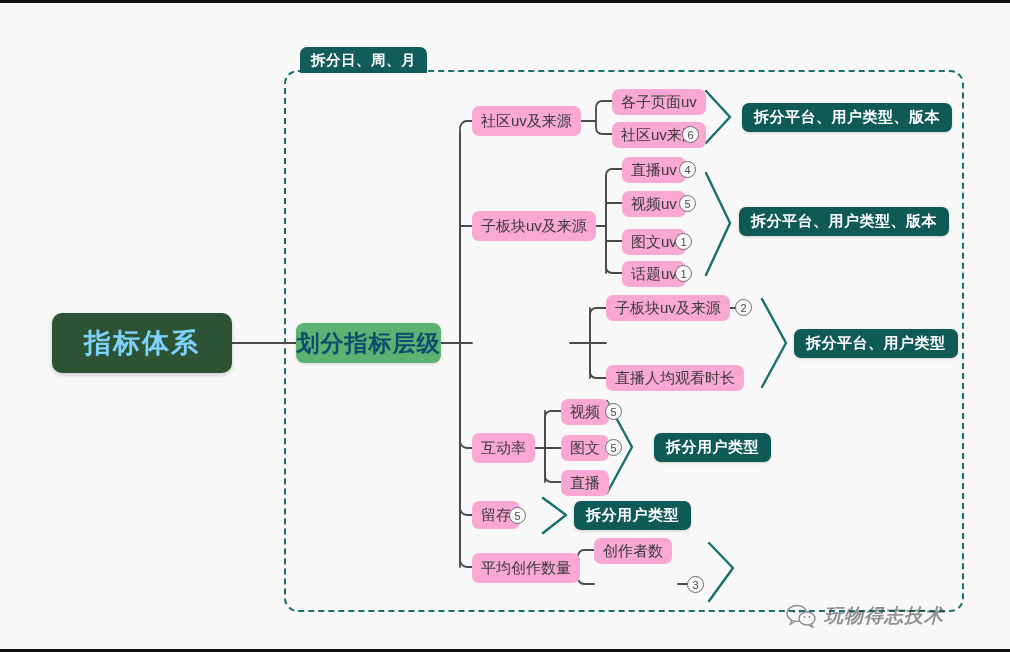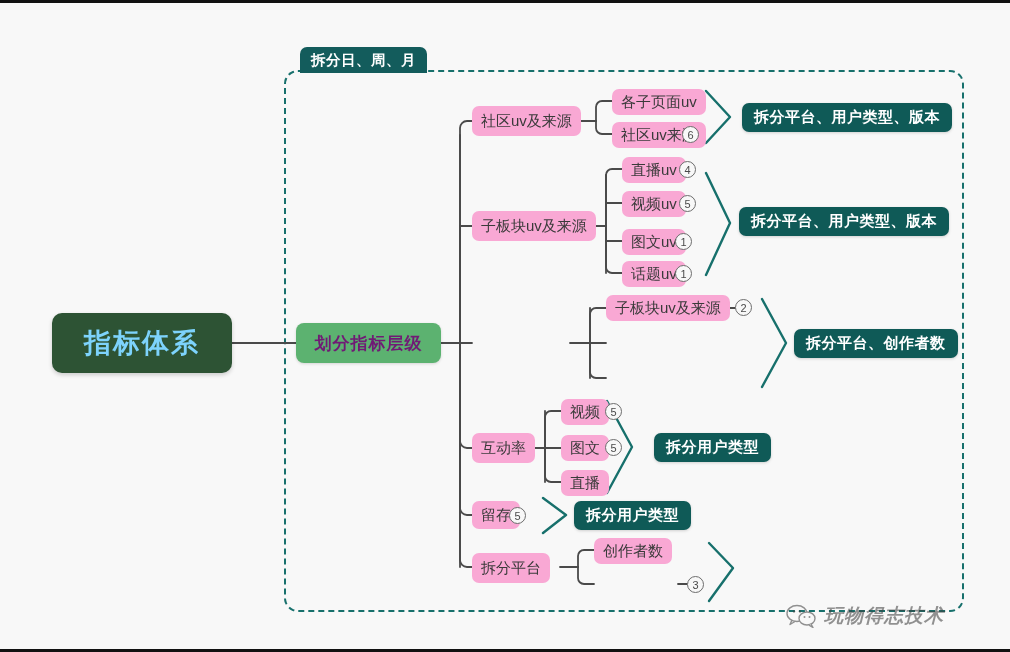--- a/index.html
+++ b/index.html
@@ -46,22 +46,22 @@
     font-size: 27px;
     font-weight: bold;
     letter-spacing: 2px;
     box-shadow: 0 2px 4px rgba(0,0,0,0.18);
   }
 
   
   .lvl1-box {
     background: #5cb270;
     border-radius: 8px;
-    color: #701a75;
-    font-size: 17px;
+    color: #0c4a6e;
+    font-size: 23px;
     font-weight: bold;
     letter-spacing: 1px;
     box-shadow: 0 1px 3px rgba(0,0,0,0.14);
   }
 
   
   .pill {
     background: #f9a8d4;
     border-radius: 7px;
     color: #3a3a3a;
@@ -225,35 +225,36 @@
   <div class="node pill" style="left:622px; top:188px; height:26px;">视频uv</div>
   <div class="circ" style="left:679px; top:192px;">5</div>
   <div class="node pill" style="left:622px; top:226px; height:26px;">图文uv</div>
   <div class="circ" style="left:675px; top:230px;">1</div>
   <div class="node pill" style="left:622px; top:258px; height:26px;">话题uv</div>
   <div class="circ" style="left:675px; top:262px;">1</div>
   <div class="node badge" style="left:739px; top:204px; height:29px;">拆分平台、用户类型、版本</div>
 
   <div class="node pill" style="left:606px; top:292px; height:26px;">子板块uv及来源</div>
   <div class="circ" style="left:735px; top:296px;">2</div>
-  <div class="node badge" style="left:794px; top:326px; height:29px;">拆分平台、创作者数</div>
+  <div class="node pill" style="left:606px; top:362px; height:26px;">直播人均观看时长</div>
+  <div class="node badge" style="left:794px; top:326px; height:29px;">拆分平台、用户类型</div>
 
   <div class="node pill" style="left:472px; top:430px; height:30px;">互动率</div>
   <div class="node pill" style="left:561px; top:396px; height:26px;">视频</div>
   <div class="circ" style="left:605px; top:400px;">5</div>
   <div class="node pill" style="left:561px; top:432px; height:26px;">图文</div>
   <div class="circ" style="left:605px; top:436px;">5</div>
   <div class="node pill" style="left:561px; top:467px; height:26px;">直播</div>
   <div class="node badge" style="left:654px; top:430px; height:29px;">拆分用户类型</div>
 
   <div class="node pill" style="left:472px; top:498px; height:28px;">留存</div>
   <div class="circ" style="left:509px; top:504px;">5</div>
   <div class="node badge" style="left:574px; top:498px; height:29px;">拆分用户类型</div>
 
-  <div class="node pill" style="left:472px; top:550px; height:30px;">拆分平台</div>
+  <div class="node pill" style="left:472px; top:550px; height:30px;">平均创作数量</div>
   <div class="node pill" style="left:594px; top:535px; height:26px;">创作者数</div>
   <div class="circ" style="left:687px; top:573px;">3</div>
 
   <div class="watermark" style="left:786px; top:600px;">
     <svg width="30" height="24" viewBox="0 0 30 24">
       <ellipse cx="11" cy="9.5" rx="10" ry="8" fill="none" stroke="#3c3c3c" stroke-width="1.4"></ellipse>
       <path d="M6,16 L4,20.5 L9,17.5" fill="none" stroke="#3c3c3c" stroke-width="1.4" stroke-linejoin="round"></path>
       <circle cx="8" cy="7.5" r="1.2" fill="#3c3c3c"></circle>
       <circle cx="14" cy="7.5" r="1.2" fill="#3c3c3c"></circle>
       <ellipse cx="21" cy="14.5" rx="8" ry="6.5" fill="#f8f8f8" stroke="#3c3c3c" stroke-width="1.4"></ellipse>

